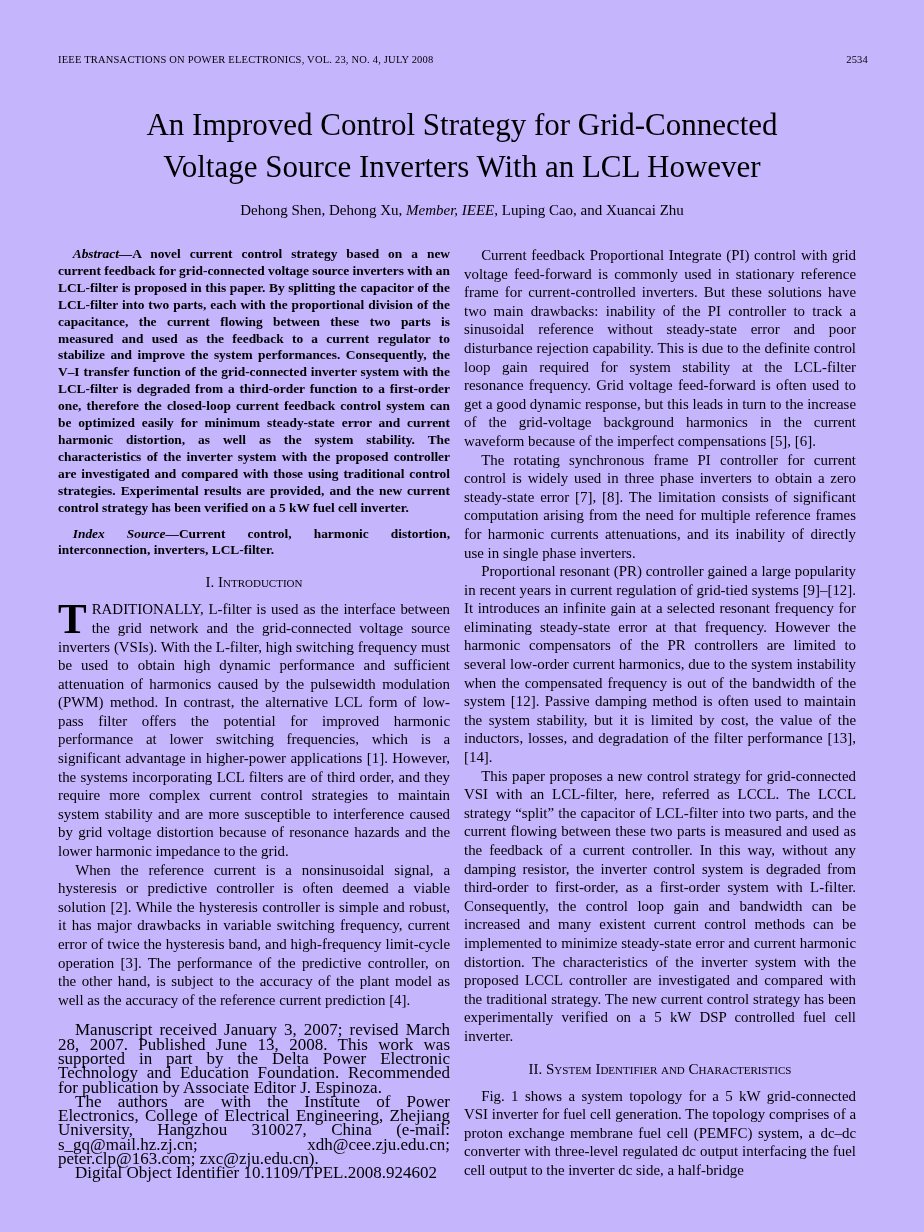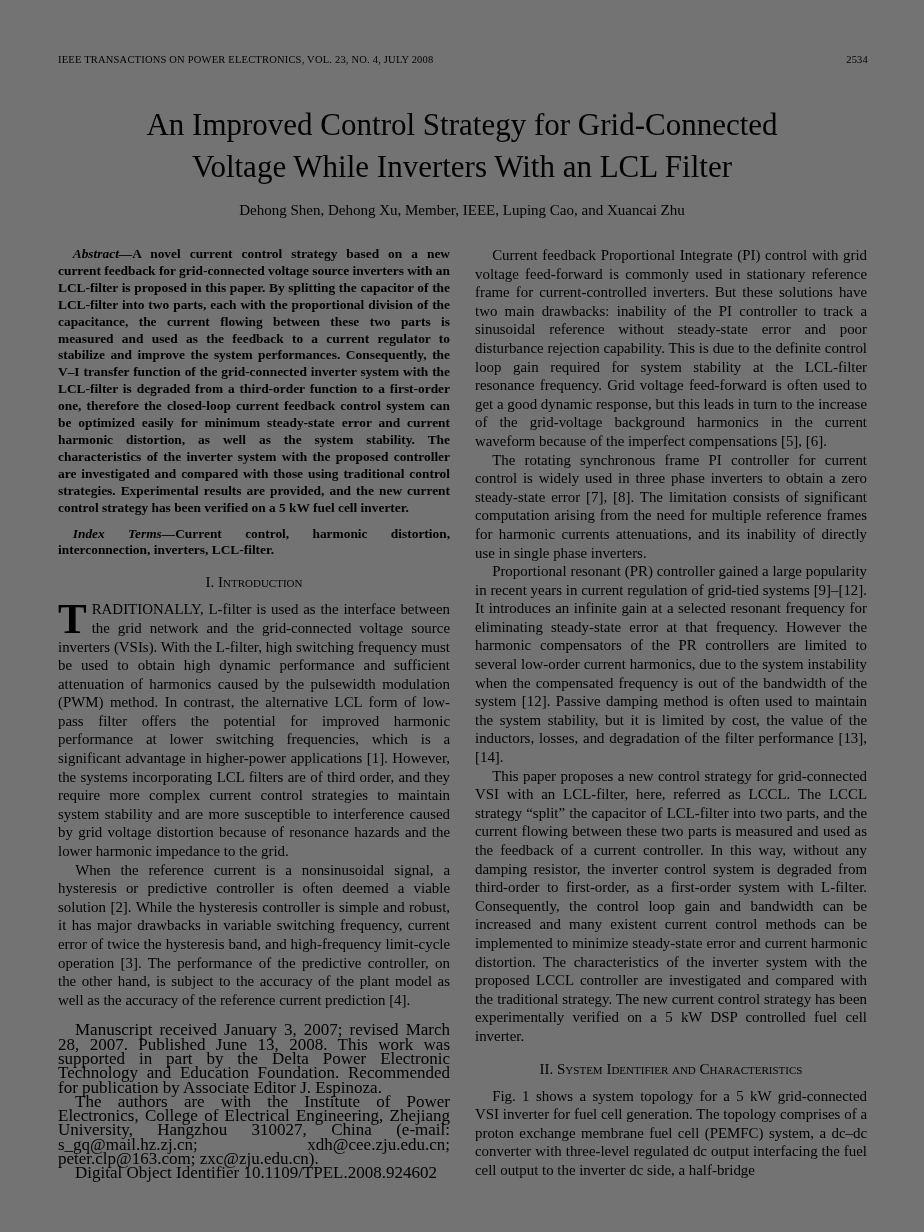--- a/index.html
+++ b/index.html
@@ -1,36 +1,36 @@
 <!DOCTYPE html>
 <html><head>
 <meta charset="utf-8">
 <style>
   html,body{margin:0;padding:0;background:#ffffff;}
   .page{
     position:relative;
     width:924px;height:1232px;
-    background:#737373;
+    background:#c4b5fd;
     font-family:"Liberation Serif", serif;
     color:#000;
     overflow:hidden;
     box-sizing:border-box;
   }
   .running-head{
     position:absolute;top:54px;left:58px;right:56px;
     display:flex;justify-content:space-between;
     font-size:10.5px;letter-spacing:.2px;
   }
   .title-block{position:absolute;top:92px;left:0;right:0;text-align:center;margin-top:12px;}
   .title{font-size:31px;line-height:42px;font-weight:normal;margin:0;}
   .authors{margin-top:14px;font-size:15px;}
-  .authors .it{}
+  .authors .it{font-style:italic;}
   .columns{
     position:absolute;top:246px;left:58px;right:56px;
-    display:flex;gap:25px;
+    display:flex;gap:14px;
   }
   .col{width:392px;text-align:justify;}
   .abstract,.index-terms{
     font-weight:bold;font-size:13.4px;line-height:16.9px;
     text-indent:1.1em;margin:0;
   }
   .index-terms{margin-top:9px;}
   .abstract .lbl,.index-terms .lbl{font-style:italic;font-weight:bold;}
   .sec-head{
     text-align:center;font-size:15px;margin:15px 0 9px 0;
@@ -59,33 +59,33 @@
 <div class="page">
 
   <div class="running-head">
     <span>IEEE TRANSACTIONS ON POWER ELECTRONICS, VOL. 23, NO. 4, JULY 2008</span>
     <span>2534</span>
   </div>
 
   <div class="title-block">
     <h1 class="title">
       <span>An Improved Control Strategy for Grid-Connected</span><br>
-      <span>Voltage While Inverters With an LCL Filter</span>
+      <span>Voltage Source Inverters With an LCL However</span>
     </h1>
     <div class="authors">
       <span>Dehong Shen, Dehong Xu, </span><span class="it">Member, IEEE</span><span>, Luping Cao, and Xuancai Zhu</span>
     </div>
   </div>
 
   <div class="columns">
 
     <div class="col">
       <p class="abstract"><span class="lbl">Abstract—</span><span>A novel current control strategy based on a new current feedback for grid-connected voltage source inverters with an LCL-filter is proposed in this paper. By splitting the capacitor of the LCL-filter into two parts, each with the proportional division of the capacitance, the current flowing between these two parts is measured and used as the feedback to a current regulator to stabilize and improve the system performances. Consequently, the V–I transfer function of the grid-connected inverter system with the LCL-filter is degraded from a third-order function to a first-order one, therefore the closed-loop current feedback control system can be optimized easily for minimum steady-state error and current harmonic distortion, as well as the system stability. The characteristics of the inverter system with the proposed controller are investigated and compared with those using traditional control strategies. Experimental results are provided, and the new current control strategy has been verified on a 5 kW fuel cell inverter.</span></p>
 
-      <p class="index-terms"><span class="lbl">Index Terms—</span><span>Current control, harmonic distortion, interconnection, inverters, LCL-filter.</span></p>
+      <p class="index-terms"><span class="lbl">Index Source—</span><span>Current control, harmonic distortion, interconnection, inverters, LCL-filter.</span></p>
 
       <div class="sec-head">
         <span>I.</span>&nbsp;<span>Introduction</span>
       </div>
 
       <p class="body-p noindent"><span class="dropcap">T</span><span>RADITIONALLY, L-filter is used as the interface between the grid network and the grid-connected voltage source inverters (VSIs). With the L-filter, high switching frequency must be used to obtain high dynamic performance and sufficient attenuation of harmonics caused by the pulsewidth modulation (PWM) method. In contrast, the alternative LCL form of low-pass filter offers the potential for improved harmonic performance at lower switching frequencies, which is a significant advantage in higher-power applications [1]. However, the systems incorporating LCL filters are of third order, and they require more complex current control strategies to maintain system stability and are more susceptible to interference caused by grid voltage distortion because of resonance hazards and the lower harmonic impedance to the grid.</span></p>
 
       <p class="body-p">When the reference current is a nonsinusoidal signal, a hysteresis or predictive controller is often deemed a viable solution [2]. While the hysteresis controller is simple and robust, it has major drawbacks in variable switching frequency, current error of twice the hysteresis band, and high-frequency limit-cycle operation [3]. The performance of the predictive controller, on the other hand, is subject to the accuracy of the plant model as well as the accuracy of the reference current prediction [4].</p>
 
       <div class="footnote">

